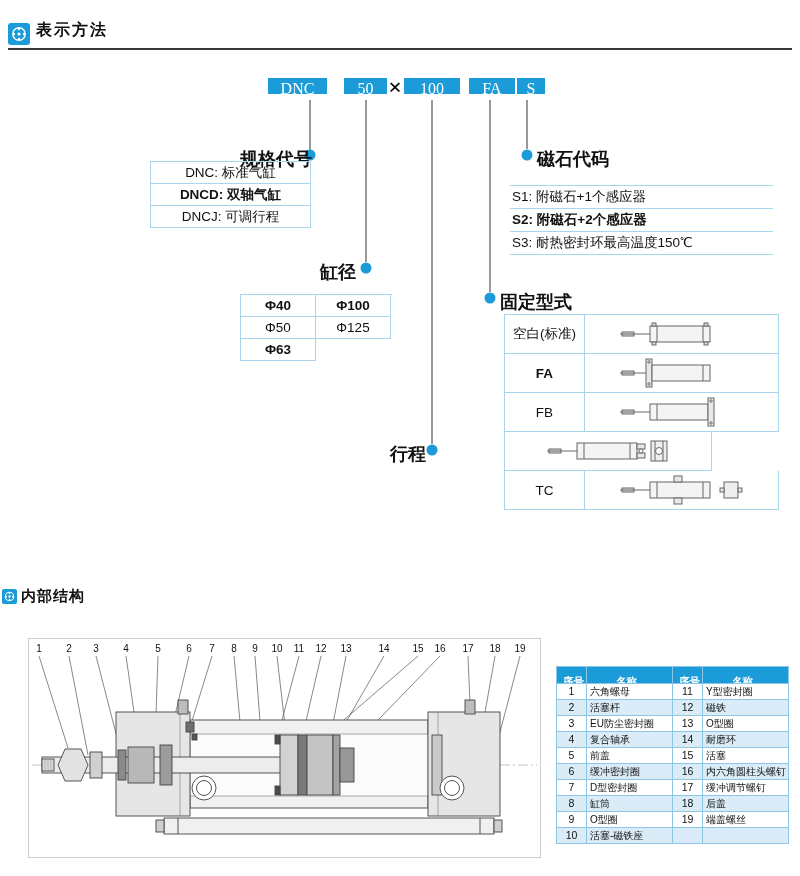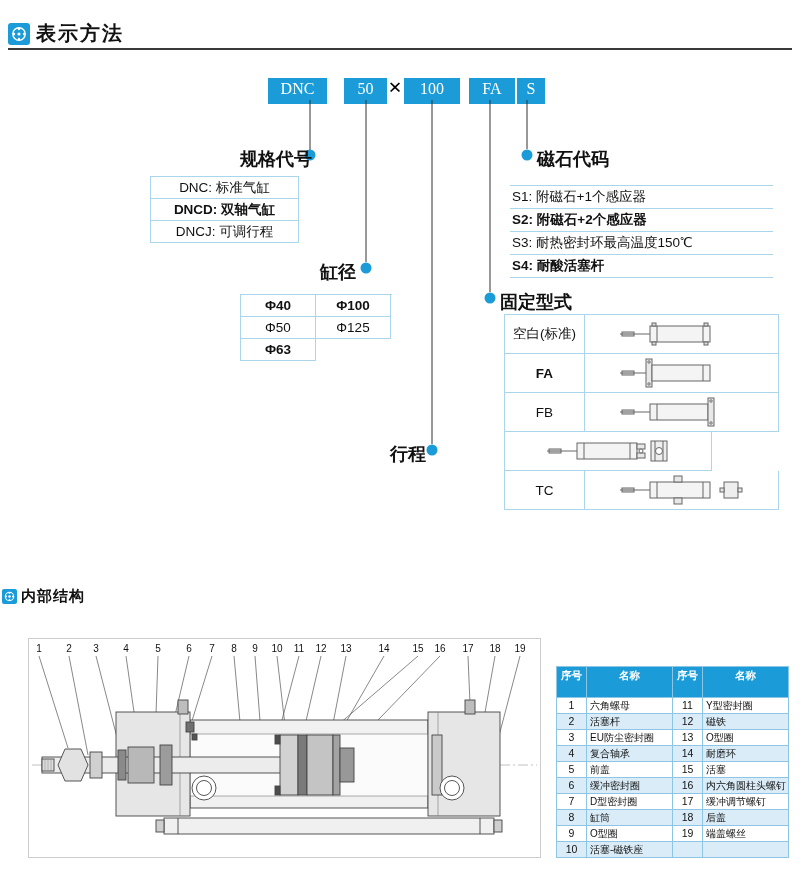--- a/index.html
+++ b/index.html
@@ -11,40 +11,40 @@
   *{margin:0;padding:0;box-sizing:border-box}
   body{
     width:800px;height:876px;position:relative;overflow:hidden;
     background:#fff;color:#111;
     font-family:"Liberation Sans", sans-serif;
   }
   .abs{position:absolute}
   .bold{font-weight:bold}
 
   
-  .page-title{left:36px;top:20px;font-size:20px;font-weight:bold;font-family:Liberation Mono, monospace;letter-spacing:2px}
+  .page-title{left:36px;top:20px;font-size:16px;font-weight:bold;font-family:Liberation Mono, monospace;letter-spacing:2px}
   .rule{left:8px;top:48px;width:784px;height:2px;background:#3a3a3a}
   .struct-title{left:21px;top:587px;font-size:15px;font-weight:bold;font-family:"Liberation Serif",serif;letter-spacing:1px}
 
   
-  .mbox{position:absolute;height:26px;background:var(--accent);color:#fff;
+  .mbox{position:absolute;height:16px;background:var(--accent);color:#fff;
     font-family:"Liberation Serif",serif;font-size:16px;text-align:center;line-height:22px}
   .times{position:absolute;font-size:24px;font-weight:bold;line-height:26px;text-align:center;
     font-family:"Liberation Serif",serif;color:#000}
 
   
   .connectors{left:0;top:0;pointer-events:none}
   .connectors line{stroke:#333;stroke-width:1}
   .connectors .dot{fill:var(--accent)}
 
   
   .flabel{position:absolute;font-size:18px;font-weight:bold;white-space:nowrap}
 
   
-  .spec-table{left:150px;top:176px;width:149px;border-top:1px solid var(--border)}
+  .spec-table{left:150px;top:161px;width:161px;border-top:1px solid var(--border)}
   .spec-row{height:22px;line-height:21px;text-align:center;font-size:13.5px;
     border:1px solid var(--border);border-top:none;white-space:nowrap}
 
   
   .bore-table{left:240px;top:294px;width:152px;border-top:1px solid var(--border);border-left:1px solid var(--border)}
   .bt-row{display:flex;height:22px}
   .bt-cell{width:75px;border-right:1px solid var(--border);border-bottom:1px solid var(--border);
     text-align:center;line-height:21px;font-size:13.5px}
   .bt-cell.ghost{border:none;background:#fff}
 
@@ -61,21 +61,21 @@
   .mt-icon{width:207px;border-right:1px solid var(--border);border-bottom:1px solid var(--border);
     display:flex;align-items:center;justify-content:center;background:#fff}
 
   
   .parts{left:556px;top:666px;width:233px;border-left:1px solid var(--border2);border-top:1px solid var(--border2);
     font-size:10.5px}
   .p-row{display:flex}
   .p-row.shade{background:var(--shade)}
   .p-cell{border-right:1px solid var(--border2);border-bottom:1px solid var(--border2);
     height:16px;line-height:15px;overflow:hidden;white-space:nowrap}
-  .p-h .p-cell{height:31px;line-height:16px;background:var(--accent);color:#fff;font-weight:bold;text-align:center;padding:0}
+  .p-h .p-cell{height:17px;line-height:16px;background:var(--accent);color:#fff;font-weight:bold;text-align:center;padding:6px}
   .w1{width:30px;text-align:center}
   .w2{width:86px;padding-left:3px;font-size:10px}
   .w3{width:30px;text-align:center}
   .w4{width:86px;padding-left:3px;font-size:10px}
   .p-h .w2,.p-h .w4{font-size:10.5px;padding-left:0}
 
   
   .draw-svg{left:28px;top:638px}
   .msvg{display:block}
 </style>
@@ -139,21 +139,20 @@
   </div>
 </div>
 
 <div class="flabel" style="left:390px;top:442px">行程</div>
 
 <div class="flabel" style="left:537px;top:147px">磁石代码</div>
 <div class="abs mag-list">
   <div class="mag-row">S1: 附磁石+1个感应器</div>
   <div class="mag-row bold">S2: 附磁石+2个感应器</div>
   <div class="mag-row">S3: 耐热密封环最高温度150℃</div>
-  <div class="mag-row bold">S4: 耐酸活塞杆</div>
 </div>
 
 <div class="flabel" style="left:500px;top:290px">固定型式</div>
 <div class="abs mount-table">
 
   <div class="mt-row">
     <div class="mt-label">空白(标准)</div>
     <div class="mt-icon">
       <svg class="msvg" width="130" height="32" viewBox="0 0 130 32">
         <g stroke="#666" fill="#f4f4f4" stroke-width="1">

